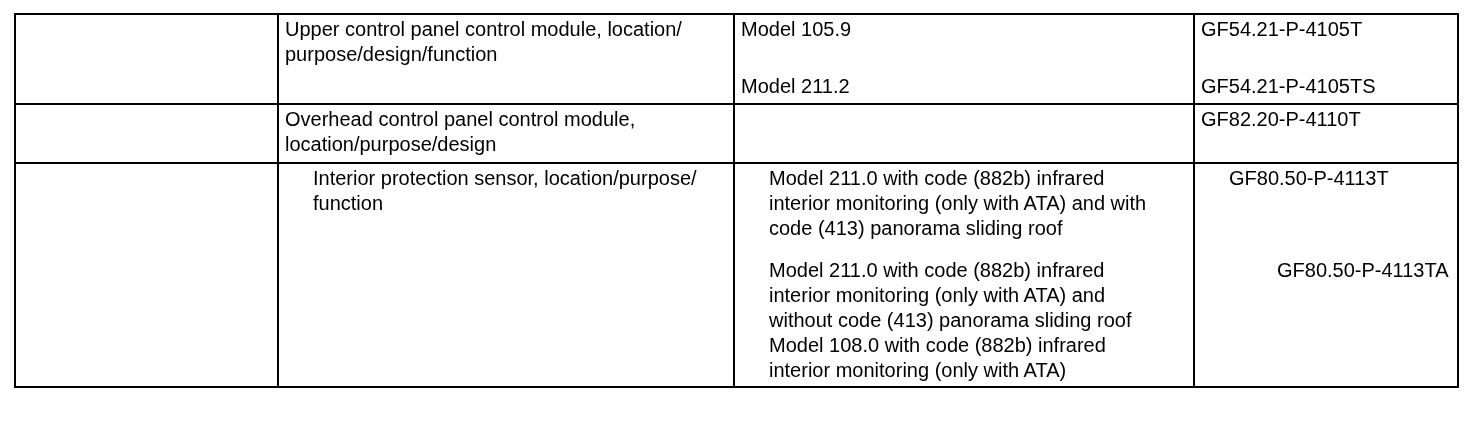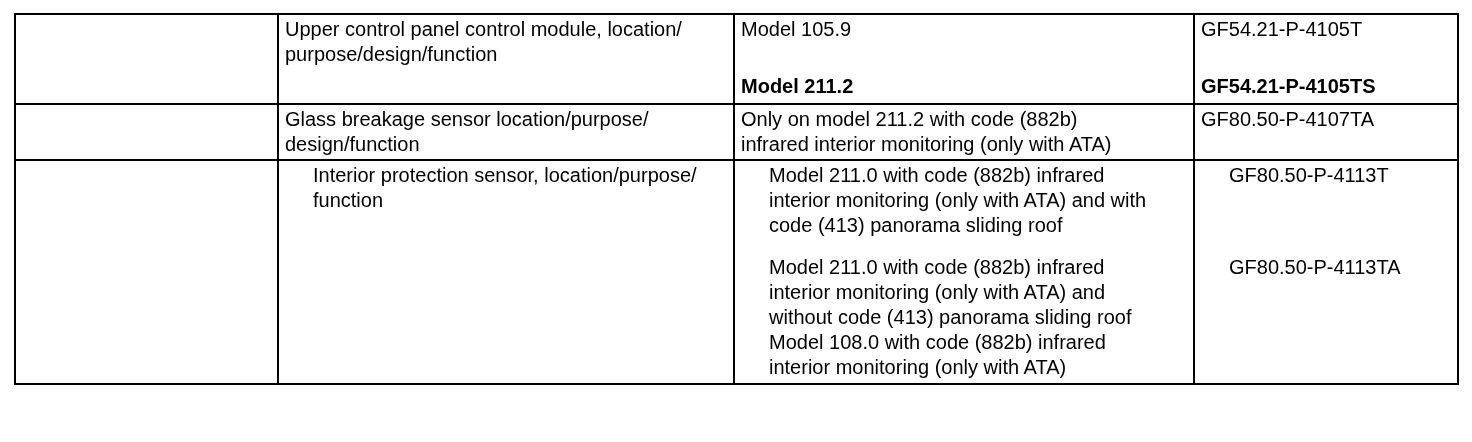--- a/index.html
+++ b/index.html
@@ -39,23 +39,23 @@
   tr.r1 td { height: 84px; }
   tr.r2 td { height: 53px; }
   tr.r3 td { height: 50px; }
   tr.r4 td { height: 218px; padding-left: 34px; }
 
   .cell-text {
     margin: 0;
     white-space: pre-line;
   }
   
-  .gap-sub    { margin-top: 32px; font-weight: bold; }  
+  .gap-sub    { margin-top: 32px; }  
   .gap-cond2  { margin-top: 17px; }  
-  .gap-code2  { margin-top: 67px; }  
+  .gap-code2  { margin-top: 67px; margin-left: 48px; }  
 </style>
 </head>
 <body>
 
 <div class="doc-page">
   <table class="ref-table">
     <colgroup>
       <col class="c-spacer">
       <col class="c-topic">
       <col class="c-cond">
@@ -72,35 +72,34 @@
       <td>
         <p class="cell-text">Model 105.9</p>
         <p class="cell-text gap-sub">Model 211.2</p>
       </td>
       <td>
         <p class="cell-text">GF54.21-P-4105T</p>
         <p class="cell-text gap-sub">GF54.21-P-4105TS</p>
       </td>
     </tr>
 
-
-    <tr class="r3">
+    <tr class="r2">
       <td></td>
       <td>
-        <p class="cell-text">Glass breakage sensor location/purpose/
-design/function</p>
+        <p class="cell-text">Overhead control panel control module,
+location/purpose/design</p>
       </td>
       <td>
-        <p class="cell-text">Only on model 211.2 with code (882b)
-infrared interior monitoring (only with ATA)</p>
+        <p class="cell-text"></p>
       </td>
       <td>
-        <p class="cell-text">GF80.50-P-4107TA</p>
+        <p class="cell-text">GF82.20-P-4110T</p>
       </td>
     </tr>
+
 
     <tr class="r4">
       <td></td>
       <td>
         <p class="cell-text">Interior protection sensor, location/purpose/
 function</p>
       </td>
       <td>
         <p class="cell-text">Model 211.0 with code (882b) infrared
 interior monitoring (only with ATA) and with

